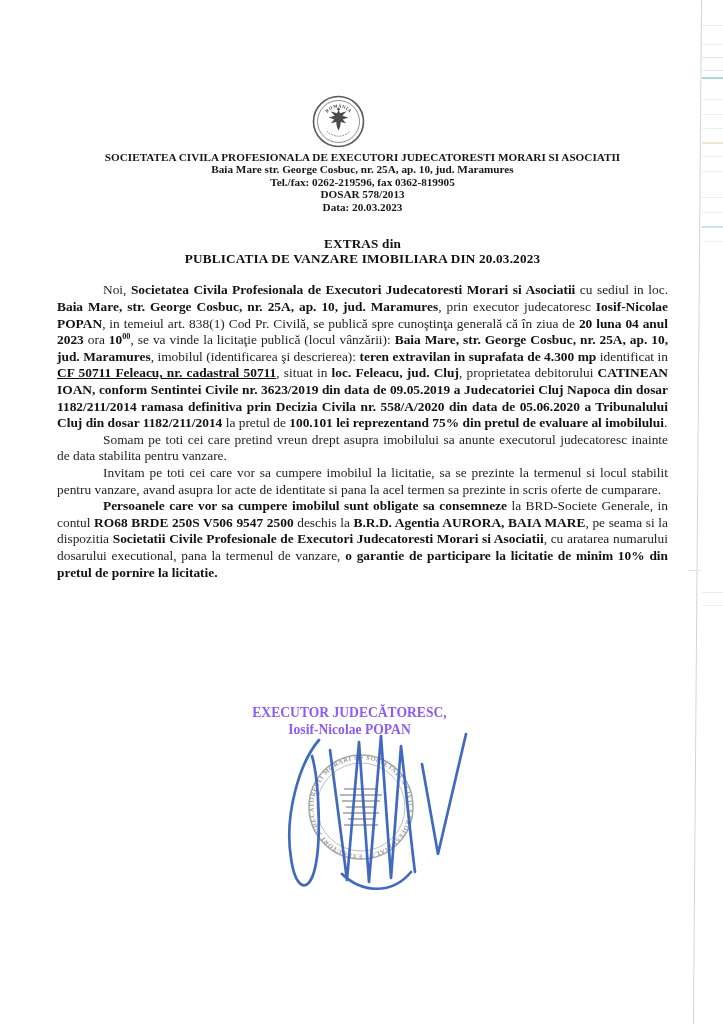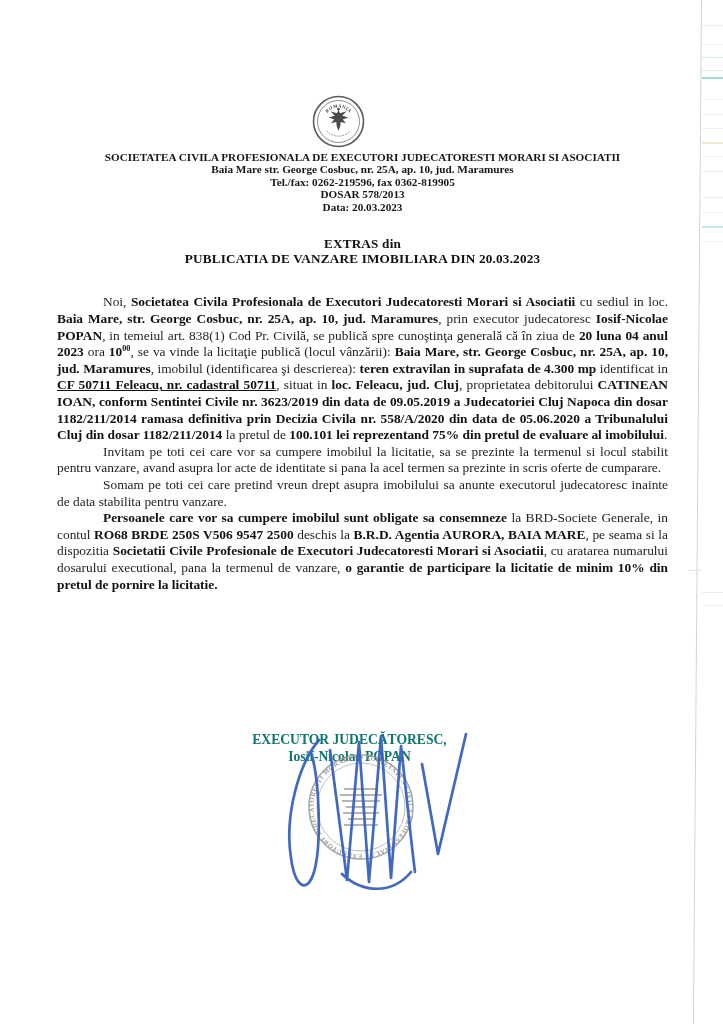--- a/index.html
+++ b/index.html
@@ -12,27 +12,27 @@
     font-family:"Liberation Serif","DejaVu Serif",serif;
     color:#1d1d1d;
     margin:0 auto;
   }
   
   .seal { position:absolute; left:312px; top:95px; width:53px; height:53px; }
   
   .content { position:absolute; left:57px; top:151px; width:611px; }
   .hblock { text-align:center; font-weight:bold; font-size:11.2px; line-height:12.4px; color:#161616; }
   .title { margin-top:23px; text-align:center; font-weight:bold; font-size:13.2px; line-height:15.2px; letter-spacing:.2px; color:#111; }
-  .body-block { margin-top:28px; font-size:13.4px; line-height:16.6px; text-align:justify; color:#1e1e1e; }
+  .body-block { margin-top:16px; font-size:13.4px; line-height:16.6px; text-align:justify; color:#1e1e1e; }
   .para { margin:0; text-indent:46px; text-align:justify; }
   .para .b, .b { font-weight:bold; color:#121212; }
   .para .u { text-decoration:underline; }
   .para sup { font-size:.62em; vertical-align:super; line-height:0; }
   
-  .sig-block { position:absolute; left:57px; top:731px; width:585px; text-align:center; font-weight:bold; font-size:13.6px; line-height:17px; color:#0f766e; }
+  .sig-block { position:absolute; left:57px; top:704px; width:585px; text-align:center; font-weight:bold; font-size:13.6px; line-height:17px; color:#8b5cf6; }
   
   .stamp-sig { position:absolute; left:272px; top:722px; width:220px; height:195px; }
   
   .edge-line { position:absolute; left:701px; top:0; width:1px; height:1026px; background:#ccd6da; transform:rotate(.45deg); transform-origin:top left; }
   .streak { position:absolute; left:702px; width:21px; height:1px; }
   .tick { position:absolute; }
 </style>
 </head>
 <body>
 
@@ -64,22 +64,22 @@
         <div>Data: 20.03.2023</div>
       </div>
 
     <div class="title">
       <div>EXTRAS din</div>
       <div>PUBLICATIA DE VANZARE IMOBILIARA DIN 20.03.2023</div>
     </div>
 
     <div class="body-block">
         <p class="para"><span>Noi, </span><span class="b">Societatea Civila Profesionala de Executori Judecatoresti Morari si Asociatii</span><span> cu sediul in loc. </span><span class="b">Baia Mare, str. George Cosbuc, nr. 25A, ap. 10, jud. Maramures</span><span>, prin executor judecatoresc </span><span class="b">Iosif-Nicolae POPAN</span><span>, in temeiul art. 838(1) Cod Pr. Civilă, se publică spre cunoştinţa generală că în ziua de </span><span class="b">20 luna 04 anul 2023</span><span> ora </span><span class="b">10</span><sup class="b">00</sup><span>, se va vinde la licitaţie publică (locul vânzării): </span><span class="b">Baia Mare, str. George Cosbuc, nr. 25A, ap. 10, jud. Maramures</span><span>, imobilul (identificarea şi descrierea): </span><span class="b">teren extravilan in suprafata de 4.300 mp</span><span> identificat in </span><span class="b u">CF 50711 Feleacu, nr. cadastral 50711</span><span>, situat in </span><span class="b">loc. Feleacu, jud. Cluj</span><span>, proprietatea debitorului </span><span class="b">CATINEAN IOAN, conform Sentintei Civile nr. 3623/2019 din data de 09.05.2019 a Judecatoriei Cluj Napoca din dosar 1182/211/2014 ramasa definitiva prin Decizia Civila nr. 558/A/2020 din data de 05.06.2020 a Tribunalului Cluj din dosar 1182/211/2014</span><span> la pretul de </span><span class="b">100.101 lei reprezentand 75% din pretul de evaluare al imobilului</span><span>.</span></p>
+        <p class="para"><span>Somam pe toti cei care pretind vreun drept asupra imobilului sa anunte executorul judecatoresc inainte de data stabilita pentru vanzare.</span></p>
         <p class="para"><span>Invitam pe toti cei care vor sa cumpere imobilul la licitatie, sa se prezinte la termenul si locul stabilit pentru vanzare, avand asupra lor acte de identitate si pana la acel termen sa prezinte in scris oferte de cumparare.</span></p>
-        <p class="para"><span>Somam pe toti cei care pretind vreun drept asupra imobilului sa anunte executorul judecatoresc inainte de data stabilita pentru vanzare.</span></p>
         <p class="para"><span class="b">Persoanele care vor sa cumpere imobilul sunt obligate sa consemneze</span><span> la BRD-Societe Generale, in contul </span><span class="b">RO68 BRDE 250S V506 9547 2500</span><span>  deschis la </span><span class="b">B.R.D. Agentia AURORA, BAIA MARE</span><span>, pe seama si la dispozitia </span><span class="b">Societatii Civile Profesionale de Executori Judecatoresti Morari si Asociatii</span><span>, cu aratarea numarului dosarului executional, pana la termenul de vanzare, </span><span class="b">o garantie de participare la licitatie de minim 10% din pretul de pornire la licitatie.</span></p>
       </div>
   </div>
 
   <div class="sig-block">
     <div>EXECUTOR JUDECĂTORESC,</div>
     <div>Iosif-Nicolae POPAN</div>
   </div>
 
   <svg class="stamp-sig" viewBox="0 0 220 195">

